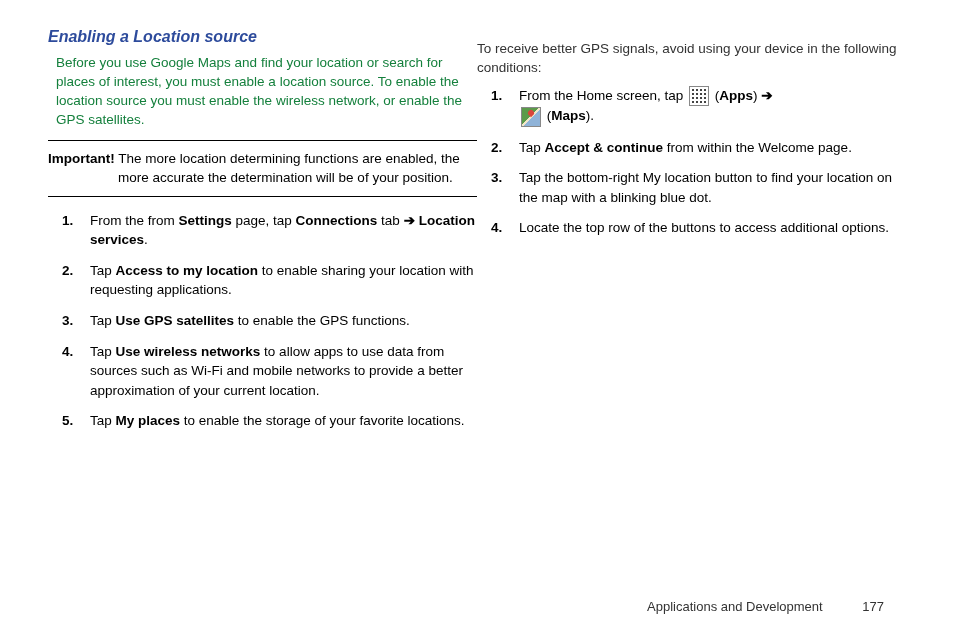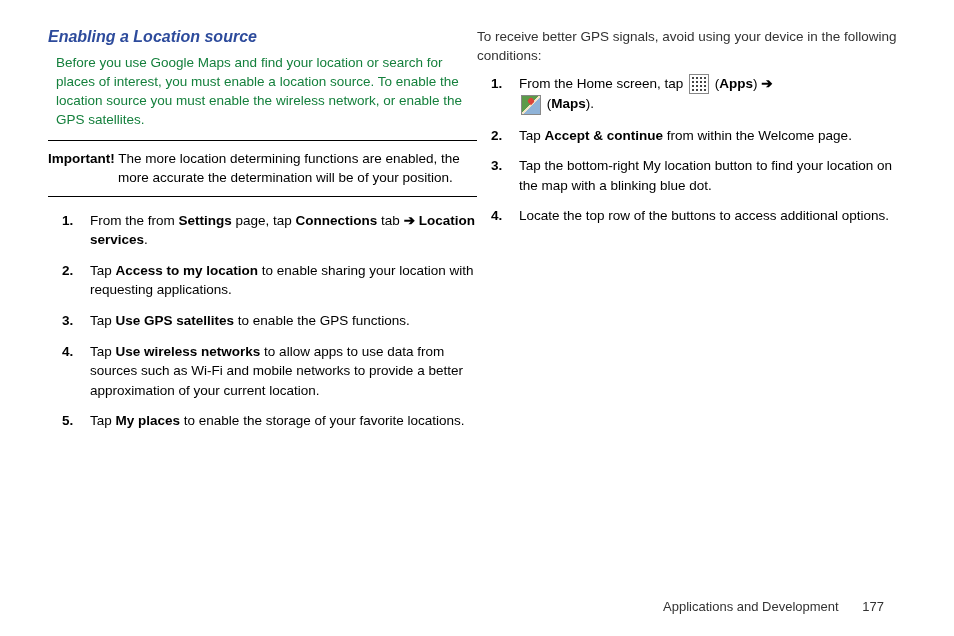--- a/index.html
+++ b/index.html
@@ -77,20 +77,21 @@
       font-weight: bold;
     }
     .arrow {
       font-weight: bold;
     }
     .para {
       color: #333;
       line-height: 1.4;
       font-size: 13.5px;
       margin-bottom: 8px;
+      margin-top: 12px;
     }
     ul.bullets {
       list-style: none;
       padding-left: 4px;
       margin-bottom: 12px;
     }
     ul.bullets > li {
       position: relative;
       padding-left: 12px;
       margin-bottom: 6px;
@@ -156,21 +157,21 @@
       transform: rotate(-45deg);
     }
     .footer {
       position: absolute;
       bottom: 22px;
       right: 70px;
       font-size: 13px;
       color: #333;
     }
     .footer .pagenum {
-      margin-left: 20px;
+      margin-left: 36px;
     }
   </style>
 </head>
 <body>
 
 <div class="columns">
   <div class="col">
     <div class="section-heading">Enabling a Location source</div>
     <div class="intro">Before you use Google Maps and find your location or search for places of interest, you must enable a location source. To enable the location source you must enable the wireless network, or enable the GPS satellites.</div>
     <div class="important-box">

